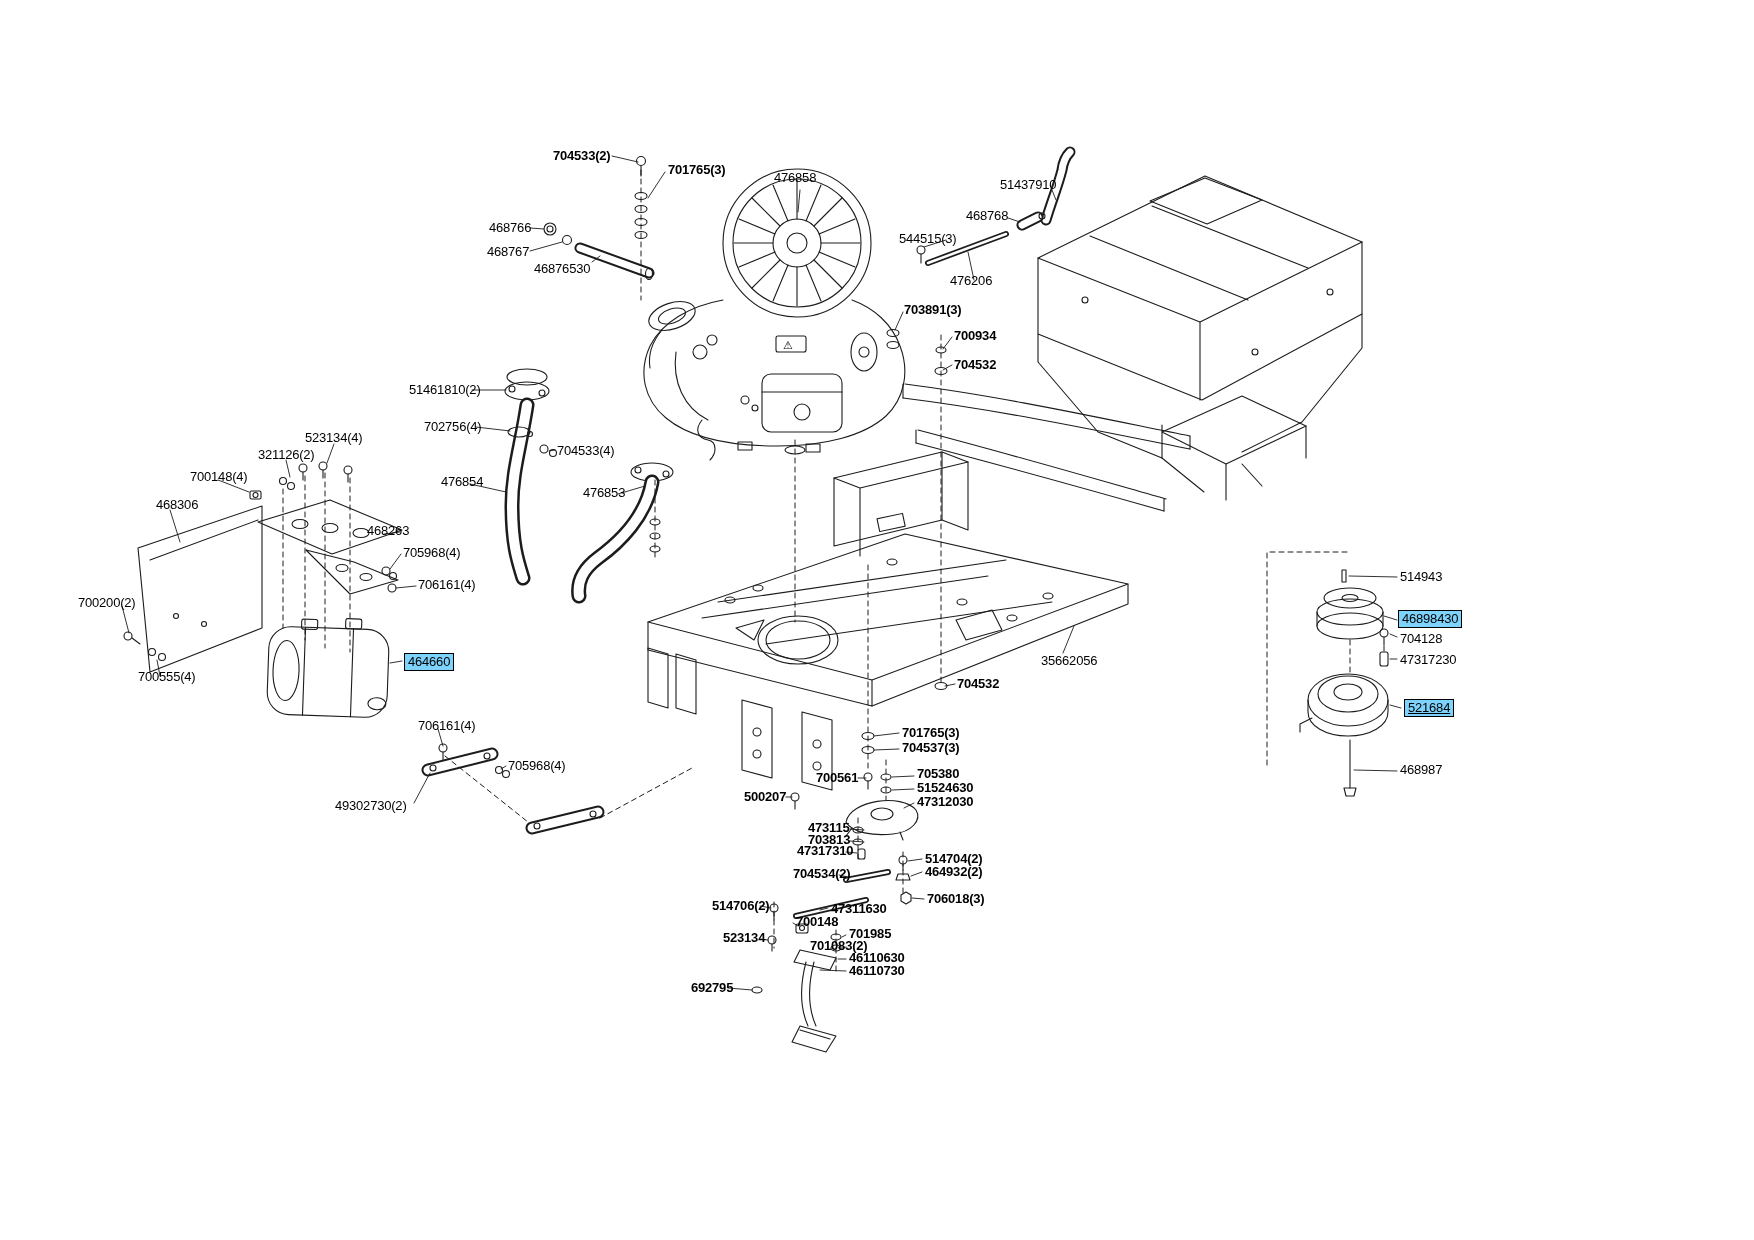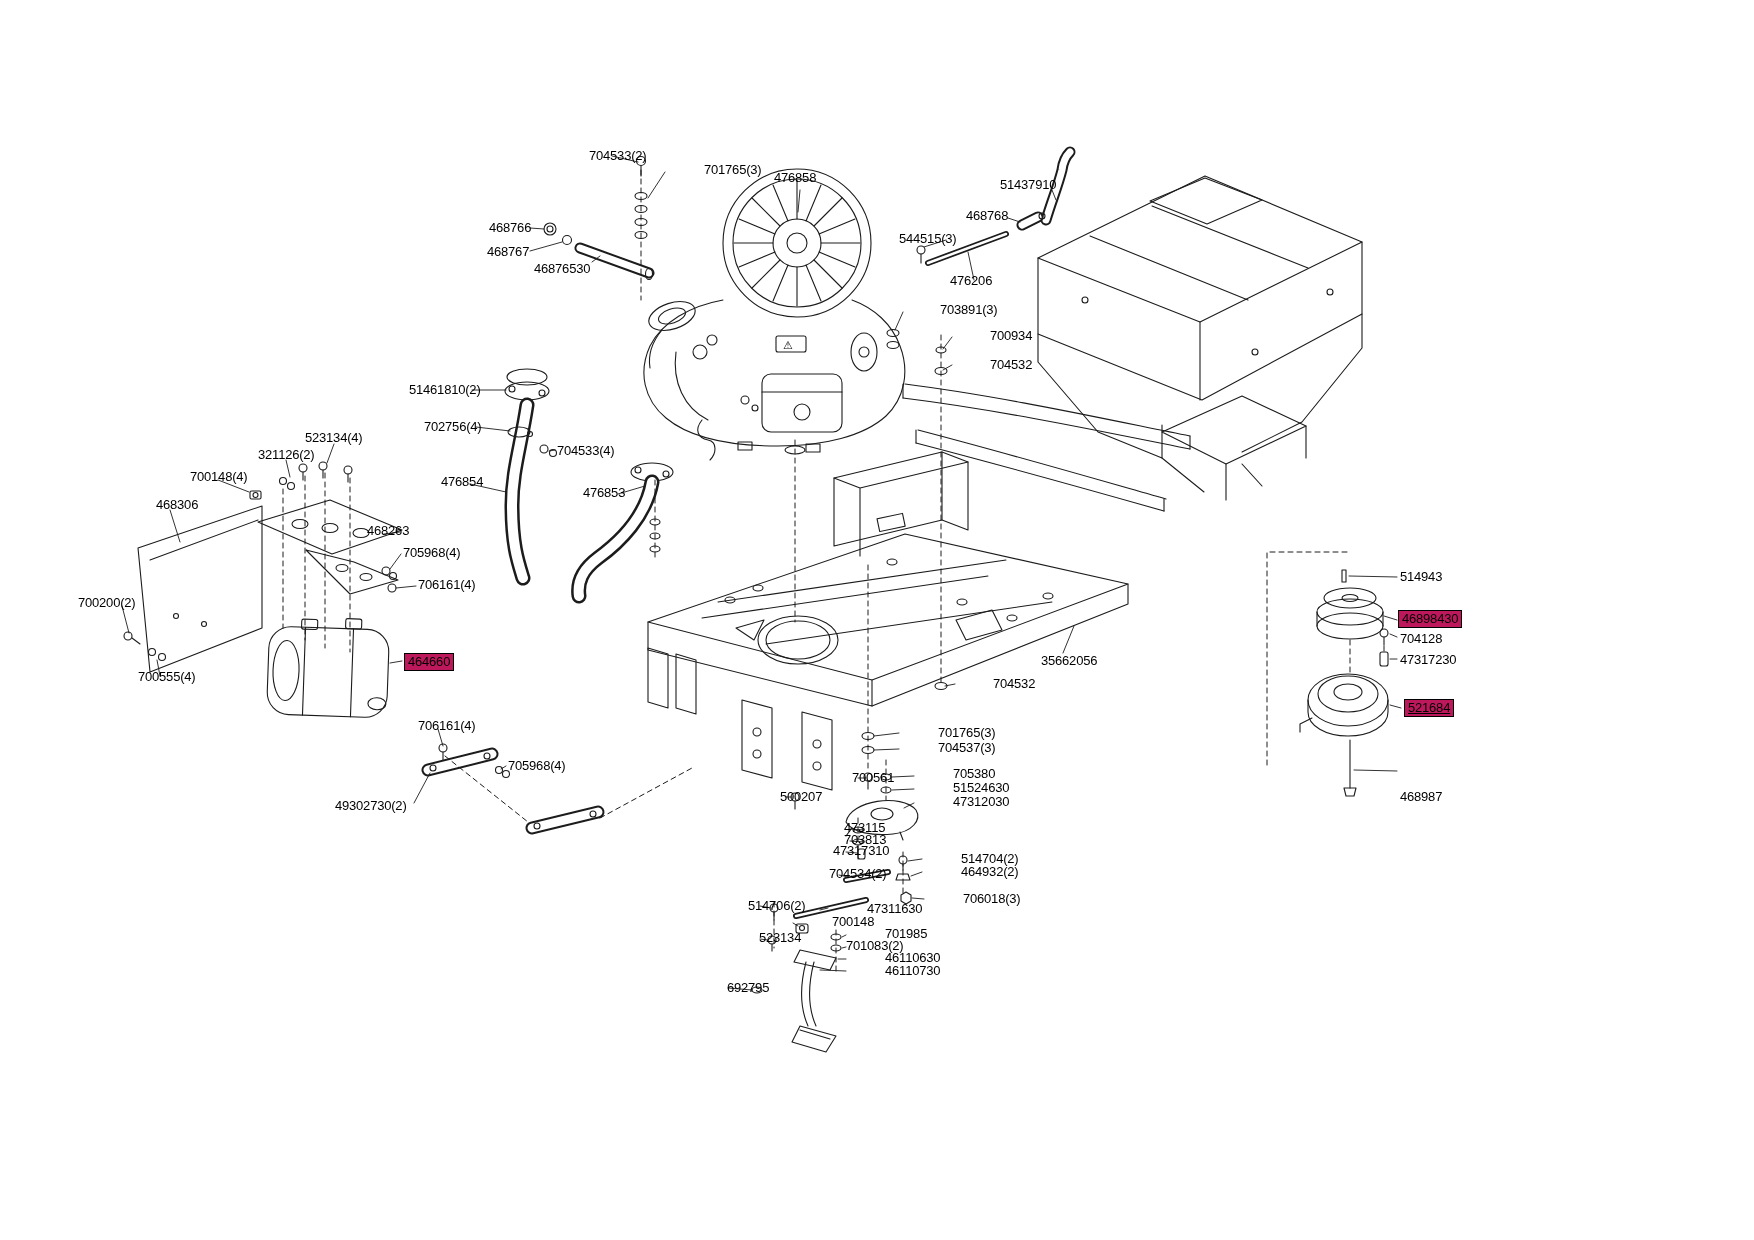--- a/index.html
+++ b/index.html
@@ -14,22 +14,22 @@
   svg .rod-o{stroke-width:6;}
   svg .rod-i{stroke:#fff;stroke-width:2.5;}
   svg .strap-o{stroke-width:13;}
   svg .strap-i{stroke:#fff;stroke-width:9;}
   svg .dash{stroke-dasharray:5 4;stroke-width:1;}
   svg .leader{stroke-width:0.9;}
   svg text{stroke:none;fill:#000;font-family:"Liberation Sans",sans-serif;}
   .label-layer{position:absolute;left:0;top:0;width:100%;height:100%;pointer-events:none;}
   .part-label{position:absolute;font-size:13px;line-height:14px;color:#000;
               white-space:nowrap;letter-spacing:-0.2px;}
-  .part-label.bold{font-weight:normal;margin-left:36px;}
-  .part-label.boxed{border:1.2px solid #000;padding:0 3px;line-height:16px;background:#be185d;}
+  .part-label.bold{font-weight:bold;}
+  .part-label.boxed{border:1.2px solid #000;padding:0 3px;line-height:16px;background:#7dd3fc;}
 </style>
 </head>
 <body>
 
 <div class="stage">
 
 <svg width="1754" height="1240" viewBox="0 0 1754 1240">
 
   <g>
     <circle cx="797" cy="243" r="74"></circle>
@@ -364,21 +364,21 @@
       <div class="part-label" style="left: 1041px; top: 654px;">35662056</div>
       <div class="part-label" style="left: 1400px; top: 653px;">47317230</div>
       <div class="part-label boxed" style="left: 404px; top: 653px;">464660</div>
       <div class="part-label" style="left: 130px; top: 670px; margin-left: 8px;">700555(4)</div>
       <div class="part-label bold" style="left: 957px; top: 677px;">704532</div>
       <div class="part-label boxed" style="left: 1404px; top: 699px; text-decoration: underline;">521684</div>
       <div class="part-label" style="left: 418px; top: 719px;">706161(4)</div>
       <div class="part-label bold" style="left: 902px; top: 726px;">701765(3)</div>
       <div class="part-label bold" style="left: 902px; top: 741px;">704537(3)</div>
       <div class="part-label" style="left: 508px; top: 759px;">705968(4)</div>
-      <div class="part-label" style="left: 1400px; top: 763px; margin-top: 27px;">468987</div>
+      <div class="part-label" style="left: 1400px; top: 763px;">468987</div>
       <div class="part-label bold" style="left: 917px; top: 767px;">705380</div>
       <div class="part-label bold" style="left: 816px; top: 771px;">700561</div>
       <div class="part-label bold" style="left: 917px; top: 781px;">51524630</div>
       <div class="part-label bold" style="left: 744px; top: 790px;">500207</div>
       <div class="part-label bold" style="left: 917px; top: 795px;">47312030</div>
       <div class="part-label" style="left: 335px; top: 799px;">49302730(2)</div>
       <div class="part-label bold" style="left: 808px; top: 821px;">473115</div>
       <div class="part-label bold" style="left: 808px; top: 833px;">703813</div>
       <div class="part-label bold" style="left: 797px; top: 844px;">47317310</div>
       <div class="part-label bold" style="left: 925px; top: 852px;">514704(2)</div>

